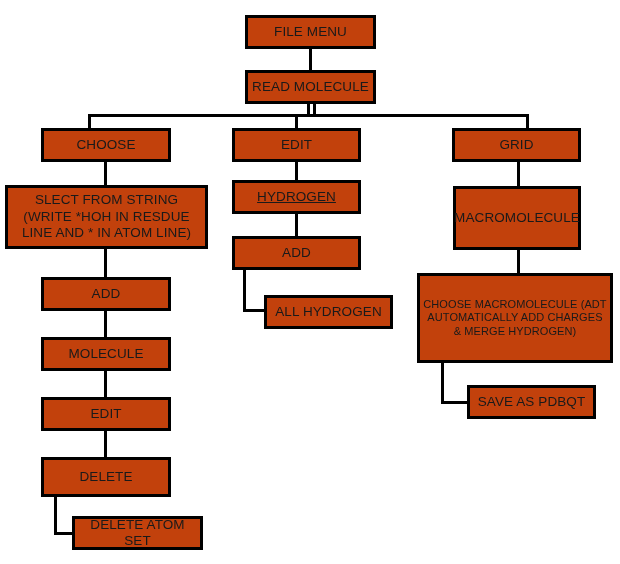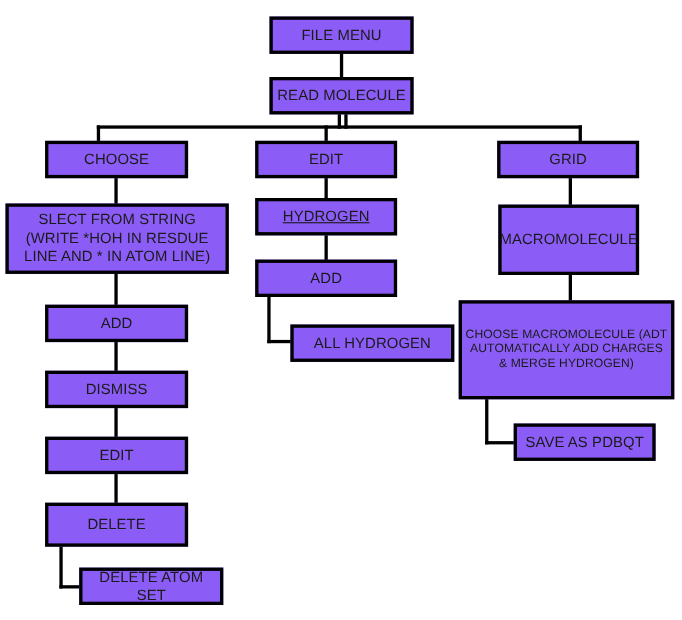--- a/index.html
+++ b/index.html
@@ -12,21 +12,21 @@
     width: 620px;
     height: 564px;
     background: #ffffff;
     font-family: "Liberation Sans", sans-serif;
     overflow: hidden;
   }
   .node {
     position: absolute;
     box-sizing: border-box;
     border: 3px solid #000000;
-    background: #8b5cf6;
+    background: #c2410c;
     display: flex;
     align-items: center;
     justify-content: center;
     text-align: center;
     color: #1a1a1a;
     font-size: 13.5px;
     line-height: 1.22;
     letter-spacing: 0.1px;
     padding: 14px 3px;
     z-index: 2;
@@ -67,26 +67,26 @@
       <div class="conn v" style="left: 517px; top: 250px; height: 25px;"></div>
       <div class="conn v" style="left: 441px; top: 362px; height: 42px;"></div>
       <div class="conn h" style="left: 441px; top: 401px; width: 29px;"></div>
     </div>
   <div id="node-layer">
       <div class="node" style="left: 245px; top: 15px; width: 131px; height: 32px; font-size: 13.5px;">FILE MENU</div>
       <div class="node" style="left: 245px; top: 70px; width: 131px; height: 32px; font-size: 13.5px;">READ MOLECULE</div>
       <div class="node" style="left: 41px; top: 128px; width: 130px; height: 32px; font-size: 13.5px;">CHOOSE</div>
       <div class="node" style="left: 5px; top: 185px; width: 203px; height: 64px; font-size: 13.5px;">SLECT FROM STRING (WRITE *HOH IN RESDUE LINE AND * IN ATOM LINE)</div>
       <div class="node" style="left: 41px; top: 277px; width: 130px; height: 32px; font-size: 13.5px;">ADD</div>
-      <div class="node" style="left: 41px; top: 337px; width: 130px; height: 32px; font-size: 13.5px;">DISMISS</div>
+      <div class="node" style="left: 41px; top: 337px; width: 130px; height: 32px; font-size: 13.5px;">MOLECULE</div>
       <div class="node" style="left: 41px; top: 397px; width: 130px; height: 32px; font-size: 13.5px;">EDIT</div>
       <div class="node" style="left: 41px; top: 457px; width: 130px; height: 40px; font-size: 13.5px;">DELETE</div>
       <div class="node" style="left: 72px; top: 516px; width: 131px; height: 32px; font-size: 13.5px;">DELETE ATOM SET</div>
       <div class="node" style="left: 232px; top: 128px; width: 129px; height: 32px; font-size: 13.5px;">EDIT</div>
       <div class="node" style="left: 232px; top: 180px; width: 129px; height: 32px; font-size: 13.5px; text-decoration: underline;">HYDROGEN</div>
       <div class="node" style="left: 232px; top: 236px; width: 129px; height: 32px; font-size: 13.5px;">ADD</div>
-      <div class="node" style="left: 264px; top: 295px; width: 149px; height: 32px; font-size: 13.5px;">ALL HYDROGEN</div>
+      <div class="node" style="left: 264px; top: 295px; width: 129px; height: 32px; font-size: 13.5px;">ALL HYDROGEN</div>
       <div class="node" style="left: 452px; top: 128px; width: 129px; height: 32px; font-size: 13.5px;">GRID</div>
       <div class="node" style="left: 453px; top: 186px; width: 128px; height: 64px; font-size: 13.5px;">MACROMOLECULE</div>
       <div class="node" style="left: 417px; top: 273px; width: 196px; height: 90px; font-size: 11px;">CHOOSE MACROMOLECULE (ADT AUTOMATICALLY ADD CHARGES &amp; MERGE HYDROGEN)</div>
       <div class="node" style="left: 467px; top: 385px; width: 129px; height: 32px; font-size: 13.5px;">SAVE AS  PDBQT</div>
     </div>
 </div>
 
 </body></html>

